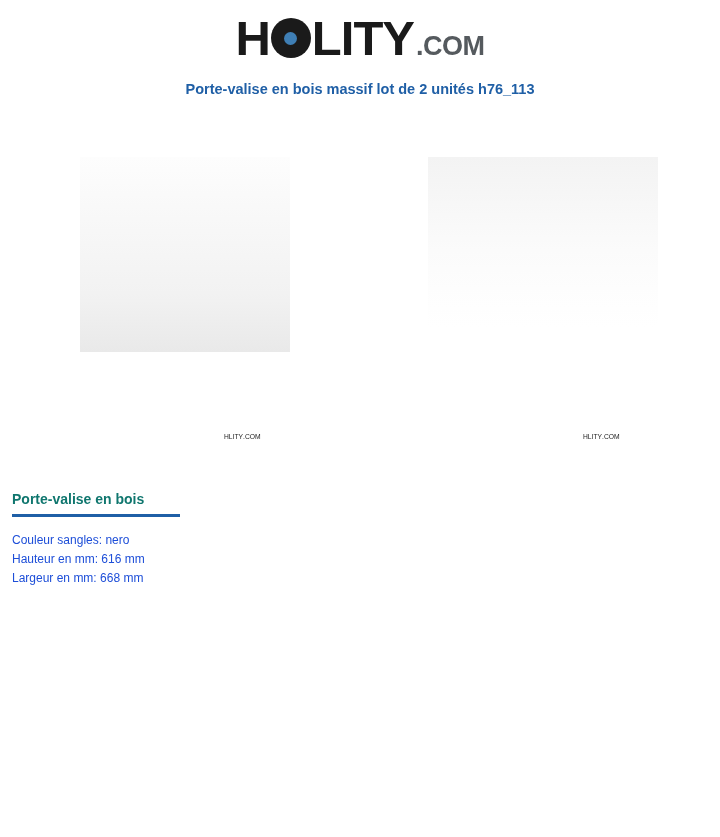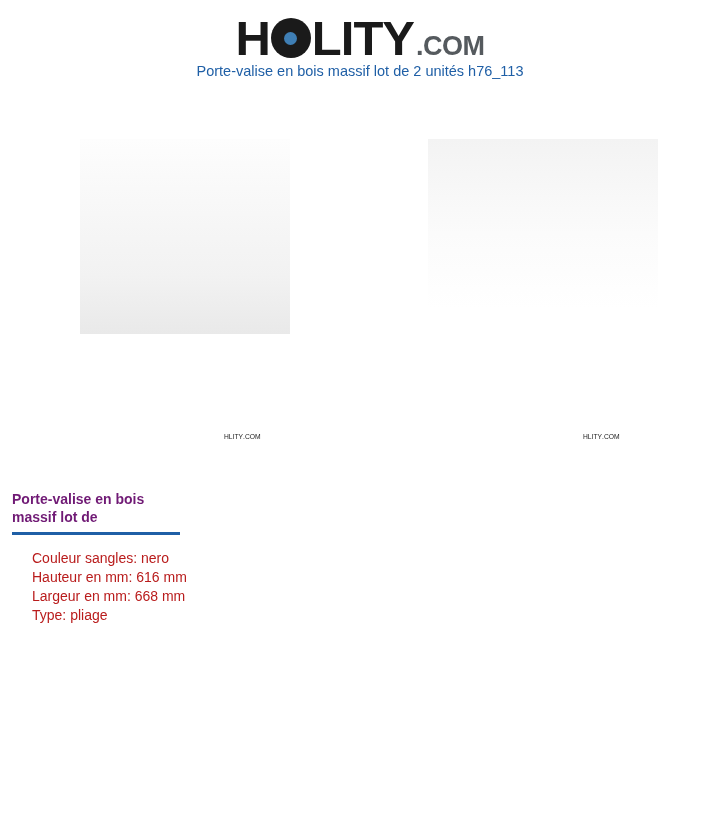--- a/index.html
+++ b/index.html
@@ -75,21 +75,22 @@
     color: #555a5e;
     letter-spacing: -0.5px;
     margin-left: 2px;
   }
 
   
   .page-title {
     text-align: center;
     color: #1f5fa6;
     font-size: 14.5px;
-    font-weight: normal;
+    font-weight: bold;
+    margin-top: 18px;
   }
 
   
   .images {
     position: relative;
     margin-top: 60px;
     height: 300px;
   }
   .img-box {
     position: absolute;
@@ -135,34 +136,33 @@
   .wm-right { left: 583px; top: 433px; }
 
   
   .product-block {
     position: absolute;
     left: 12px;
     top: 490px;
     width: 400px;
   }
   .product-name {
-    color: #701a75;
+    color: #0f766e;
     font-size: 14px;
     font-weight: bold;
     line-height: 18px;
     padding-bottom: 6px;
     width: 168px;
     border-bottom: 3px solid #1f5fa6;
   }
   .specs {
     margin-top: 14px;
-    font-size: 14px;
-    color: #b91c1c;
+    font-size: 12px;
+    color: #1d4ed8;
     line-height: 19px;
-    margin-left: 20px;
   }
   .spec-row { white-space: nowrap; }
 
   svg { display: block; }
 </style>
 </head>
 <body>
 
 <div class="page">
 
@@ -264,23 +264,21 @@
   <div class="wm wm-right">
     <span class="h-mark">H</span>
     <span class="o-mark"></span>
     <span class="rest">LITY</span>
     <span class="dotcom">.COM</span>
   </div>
 
   <div class="product-block">
     <div class="product-name">
       <div>Porte-valise en bois</div>
-      <div>massif lot de</div>
     </div>
     <div class="specs">
       <div class="spec-row">Couleur sangles: nero</div>
       <div class="spec-row">Hauteur en mm: 616 mm</div>
       <div class="spec-row">Largeur en mm: 668 mm</div>
-      <div class="spec-row">Type: pliage</div>
     </div>
   </div>
 
 </div>
 
 </body></html>

